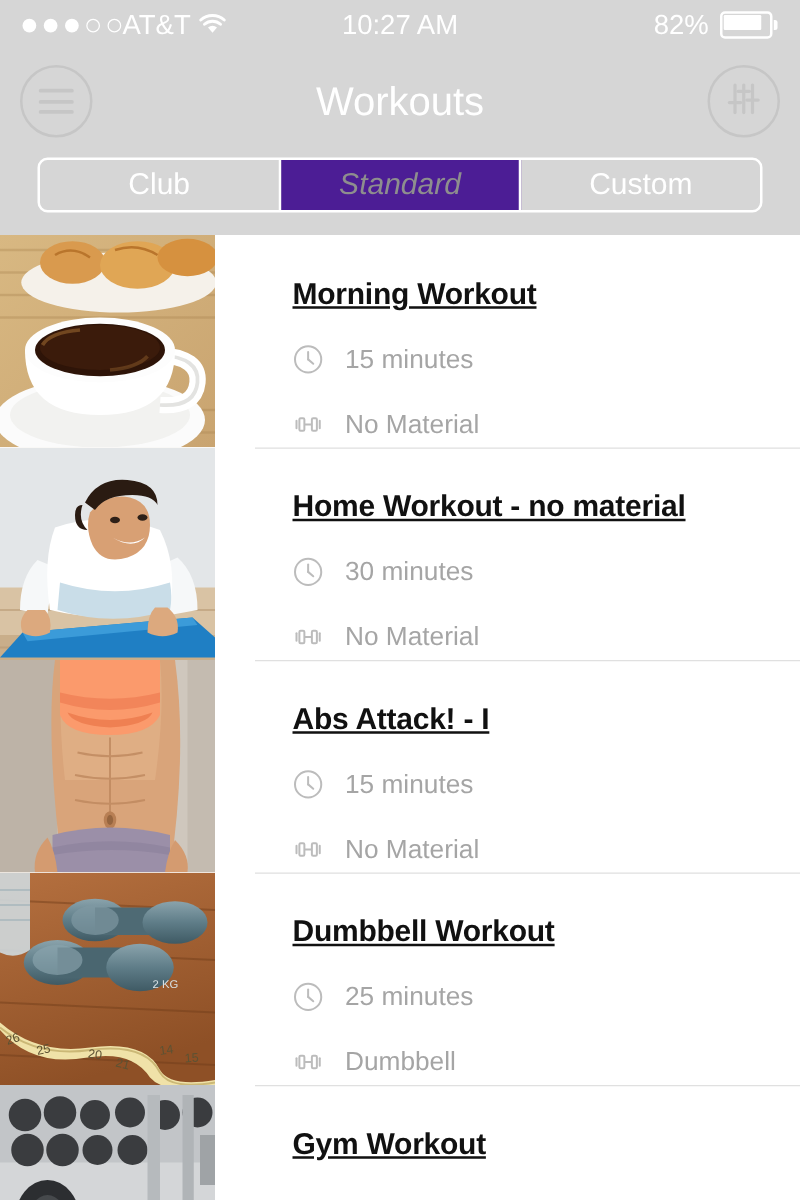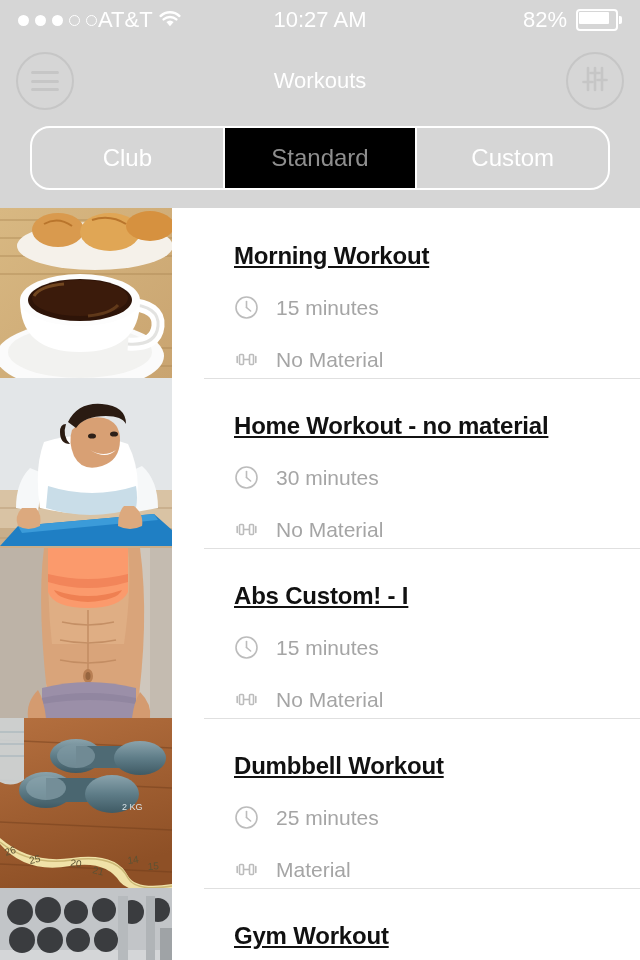--- a/index.html
+++ b/index.html
@@ -57,37 +57,37 @@
   .circ-btn {
     width:58px; height:58px; border-radius:50%;
     border:2px solid #c6c6c6;
     display:flex; align-items:center; justify-content:center;
     flex-shrink:0;
   }
   .hamburger { width:28px; height:20px; display:flex; flex-direction:column; justify-content:space-between; }
   .hamburger span { display:block; height:3px; background:#c6c6c6; border-radius:2px; }
   .nav-title {
     position:absolute; left:0; right:0; text-align:center;
-    font-size:22px; color:#ffffff; font-weight:400; pointer-events:none;
+    font-size:32px; color:#ffffff; font-weight:400; pointer-events:none;
   }
   .nav-right { margin-left:auto; position:relative; z-index:2; }
 
   
   .segwrap { padding:4px 30px 18px 30px; }
   .segment {
-    display:flex; height:64px;
-    border:2px solid #ffffff; border-radius:20px; overflow:hidden;
+    display:flex; height:44px;
+    border:2px solid #ffffff; border-radius:8px; overflow:hidden;
   }
   .seg {
     flex:1; display:flex; align-items:center; justify-content:center;
     font-size:24px; color:#ffffff; background:transparent;
     border-right:2px solid #ffffff;
   }
   .seg:last-child { border-right:none; }
-  .seg.active { background:#000000; color:#8e8e8e; }
+  .seg.active { background:#4c1d95; color:#8e8e8e;font-style:italic; }
 
   
   .list { width:640px; background:#ffffff; }
   .row { display:flex; height:170px; position:relative; background:#fff; }
   .row + .row .rowbody::before {
     content:""; position:absolute; left:0; right:0; top:0;
     height:1px; background:#e0e0e0;
   }
   .thumb { width:204px; height:170px; flex-shrink:0; overflow:hidden; position:relative; }
   .thumb svg { display:block; width:172px; height:170px; }
@@ -315,21 +315,21 @@
           </g>
           <ellipse cx="88" cy="128" rx="5" ry="7" fill="#b87f54"></ellipse>
           <ellipse cx="88" cy="128" rx="2.5" ry="4" fill="#96653f"></ellipse>
           <path d="M42 140 q46 -12 94 0 l0 30 l-94 0 Z" fill="#9b8fa8"></path>
           <path d="M42 150 q46 -10 94 0 l0 6 q-46 -8 -94 0 Z" fill="#8d819c" opacity="0.7"></path>
           <path d="M38 142 q-12 12 -10 28 l18 0 q-2 -18 -8 -28 Z" fill="#d49b70"></path>
           <path d="M140 144 q12 12 10 26 l-18 0 q2 -16 8 -26 Z" fill="#d49b70"></path>
         </svg>
       </div>
       <div class="rowbody">
-        <div class="row-title">Abs Custom! - I</div>
+        <div class="row-title">Abs Attack! - I</div>
         <div class="meta">
           <span class="icon">
             <svg viewBox="0 0 25 25" width="25" height="25">
               <circle cx="12.5" cy="12.5" r="10.5" fill="none" stroke="#bcbcbc" stroke-width="1.6"></circle>
               <line x1="12.5" y1="12.5" x2="12.5" y2="6.5" stroke="#bcbcbc" stroke-width="1.6" stroke-linecap="round"></line>
               <line x1="12.5" y1="12.5" x2="16.6" y2="16.0" stroke="#bcbcbc" stroke-width="1.6" stroke-linecap="round"></line>
             </svg>
           </span>
           <span class="meta-label">15 minutes</span>
         </div>
@@ -415,21 +415,21 @@
             <svg viewBox="0 0 25 25" width="25" height="25">
               <g fill="none" stroke="#bcbcbc" stroke-width="1.6">
                 <rect x="5.5" y="7.5" width="4" height="10" rx="1"></rect>
                 <rect x="15.5" y="7.5" width="4" height="10" rx="1"></rect>
                 <line x1="9.5" y1="12.5" x2="15.5" y2="12.5"></line>
                 <line x1="3.2" y1="9.5" x2="3.2" y2="15.5" stroke-linecap="round"></line>
                 <line x1="21.8" y1="9.5" x2="21.8" y2="15.5" stroke-linecap="round"></line>
               </g>
             </svg>
           </span>
-          <span class="meta-label">Material</span>
+          <span class="meta-label">Dumbbell</span>
         </div>
       </div>
     </div>
 
     <div class="row">
       <div class="thumb">
         <svg viewBox="0 0 172 170" preserveAspectRatio="xMidYMid slice">
           <rect width="172" height="170" fill="#d4d6d8"></rect>
           <rect y="0" width="172" height="62" fill="#c2c5c8"></rect>
           <g fill="#3a3c3f">

